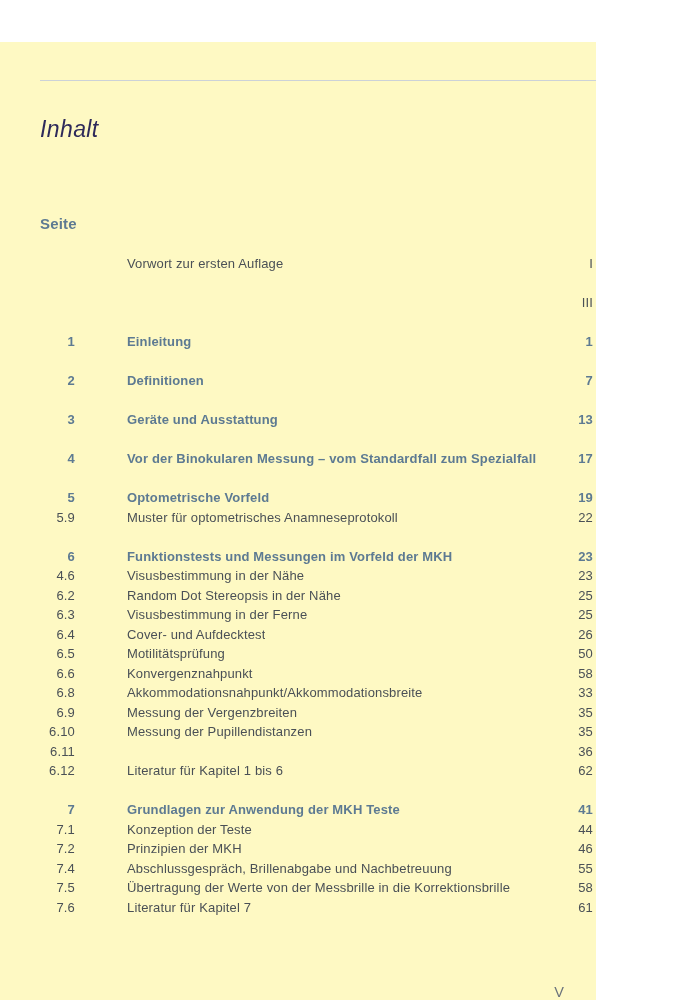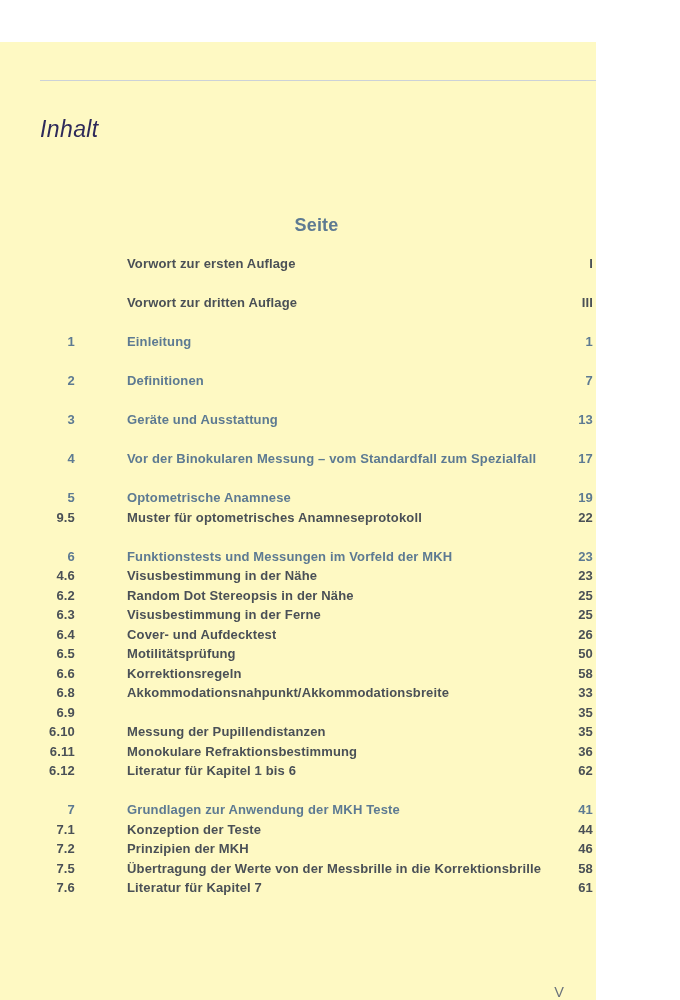--- a/index.html
+++ b/index.html
@@ -33,42 +33,41 @@
     font-weight: normal;
     letter-spacing: 0.4px;
     color: var(--title-color, #2e2a5a);
     margin: 0;
   }
   .seite-label {
     position: absolute;
     left: 40px;
     top: 173px;
     width: 553px;
-    text-align: center;
-    font-size: 18px;
+    text-align: left;
+    font-size: 15px;
     font-weight: bold;
     letter-spacing: 0.2px;
     color: var(--accent, #5d7a92);
   }
   .toc-list {
     position: absolute;
     left: 40px;
     top: 212px;
     width: 553px;
   }
   .row {
     display: flex;
     align-items: baseline;
     height: 19.5px;
     line-height: 19.5px;
     font-size: 13px;
     letter-spacing: 0.15px;
     color: var(--body-color, #4a5056);
     white-space: nowrap;
-    font-weight: bold;
   }
   .row.gap { margin-top: 19.5px; }
   .row .num {
     flex: 0 0 35px;
     width: 35px;
     text-align: right;
   }
   .row .title {
     margin-left: 52px;
     overflow: hidden;
@@ -121,21 +120,20 @@
   <div class="seite-label">Seite</div>
 
   <div class="toc-list">
       <div class="row front">
       <span class="num"></span>
       <span class="title">Vorwort zur ersten Auflage</span>
       <span class="pg">I</span>
     </div>
       <div class="row front gap">
       <span class="num"></span>
-      <span class="title">Vorwort zur dritten Auflage</span>
       <span class="pg">III</span>
     </div>
       <div class="row chapter gap">
       <span class="num">1</span>
       <span class="title">Einleitung</span>
       <span class="pg">1</span>
     </div>
       <div class="row chapter gap">
       <span class="num">2</span>
       <span class="title">Definitionen</span>
@@ -146,25 +144,25 @@
       <span class="title">Geräte und Ausstattung</span>
       <span class="pg">13</span>
     </div>
       <div class="row chapter gap">
       <span class="num">4</span>
       <span class="title">Vor der Binokularen Messung – vom Standardfall zum Spezialfall</span>
       <span class="pg">17</span>
     </div>
       <div class="row chapter gap">
       <span class="num">5</span>
-      <span class="title">Optometrische Anamnese</span>
+      <span class="title">Optometrische Vorfeld</span>
       <span class="pg">19</span>
     </div>
       <div class="row sub">
-      <span class="num">9.5</span>
+      <span class="num">5.9</span>
       <span class="title">Muster für optometrisches Anamneseprotokoll</span>
       <span class="pg">22</span>
     </div>
       <div class="row chapter gap">
       <span class="num">6</span>
       <span class="title">Funktionstests und Messungen im Vorfeld der MKH</span>
       <span class="pg">23</span>
     </div>
       <div class="row sub">
       <span class="num">4.6</span>
@@ -186,40 +184,40 @@
       <span class="title">Cover- und Aufdecktest</span>
       <span class="pg">26</span>
     </div>
       <div class="row sub">
       <span class="num">6.5</span>
       <span class="title">Motilitätsprüfung</span>
       <span class="pg">50</span>
     </div>
       <div class="row sub">
       <span class="num">6.6</span>
-      <span class="title">Korrektionsregeln</span>
+      <span class="title">Konvergenznahpunkt</span>
       <span class="pg">58</span>
     </div>
       <div class="row sub">
       <span class="num">6.8</span>
       <span class="title">Akkommodationsnahpunkt/Akkommodationsbreite</span>
       <span class="pg">33</span>
     </div>
       <div class="row sub">
       <span class="num">6.9</span>
+      <span class="title">Messung der Vergenzbreiten</span>
       <span class="pg">35</span>
     </div>
       <div class="row sub">
       <span class="num">6.10</span>
       <span class="title">Messung der Pupillendistanzen</span>
       <span class="pg">35</span>
     </div>
       <div class="row sub">
       <span class="num">6.11</span>
-      <span class="title">Monokulare Refraktionsbestimmung</span>
       <span class="pg">36</span>
     </div>
       <div class="row sub">
       <span class="num">6.12</span>
       <span class="title">Literatur für Kapitel 1 bis 6</span>
       <span class="pg">62</span>
     </div>
       <div class="row chapter gap">
       <span class="num">7</span>
       <span class="title">Grundlagen zur Anwendung der MKH Teste</span>
@@ -229,20 +227,25 @@
       <span class="num">7.1</span>
       <span class="title">Konzeption der Teste</span>
       <span class="pg">44</span>
     </div>
       <div class="row sub">
       <span class="num">7.2</span>
       <span class="title">Prinzipien der MKH</span>
       <span class="pg">46</span>
     </div>
       <div class="row sub">
+      <span class="num">7.4</span>
+      <span class="title">Abschlussgespräch, Brillenabgabe und Nachbetreuung</span>
+      <span class="pg">55</span>
+    </div>
+      <div class="row sub">
       <span class="num">7.5</span>
       <span class="title">Übertragung der Werte von der Messbrille in die Korrektionsbrille</span>
       <span class="pg">58</span>
     </div>
       <div class="row sub">
       <span class="num">7.6</span>
       <span class="title">Literatur für Kapitel 7</span>
       <span class="pg">61</span>
     </div>
     </div>

